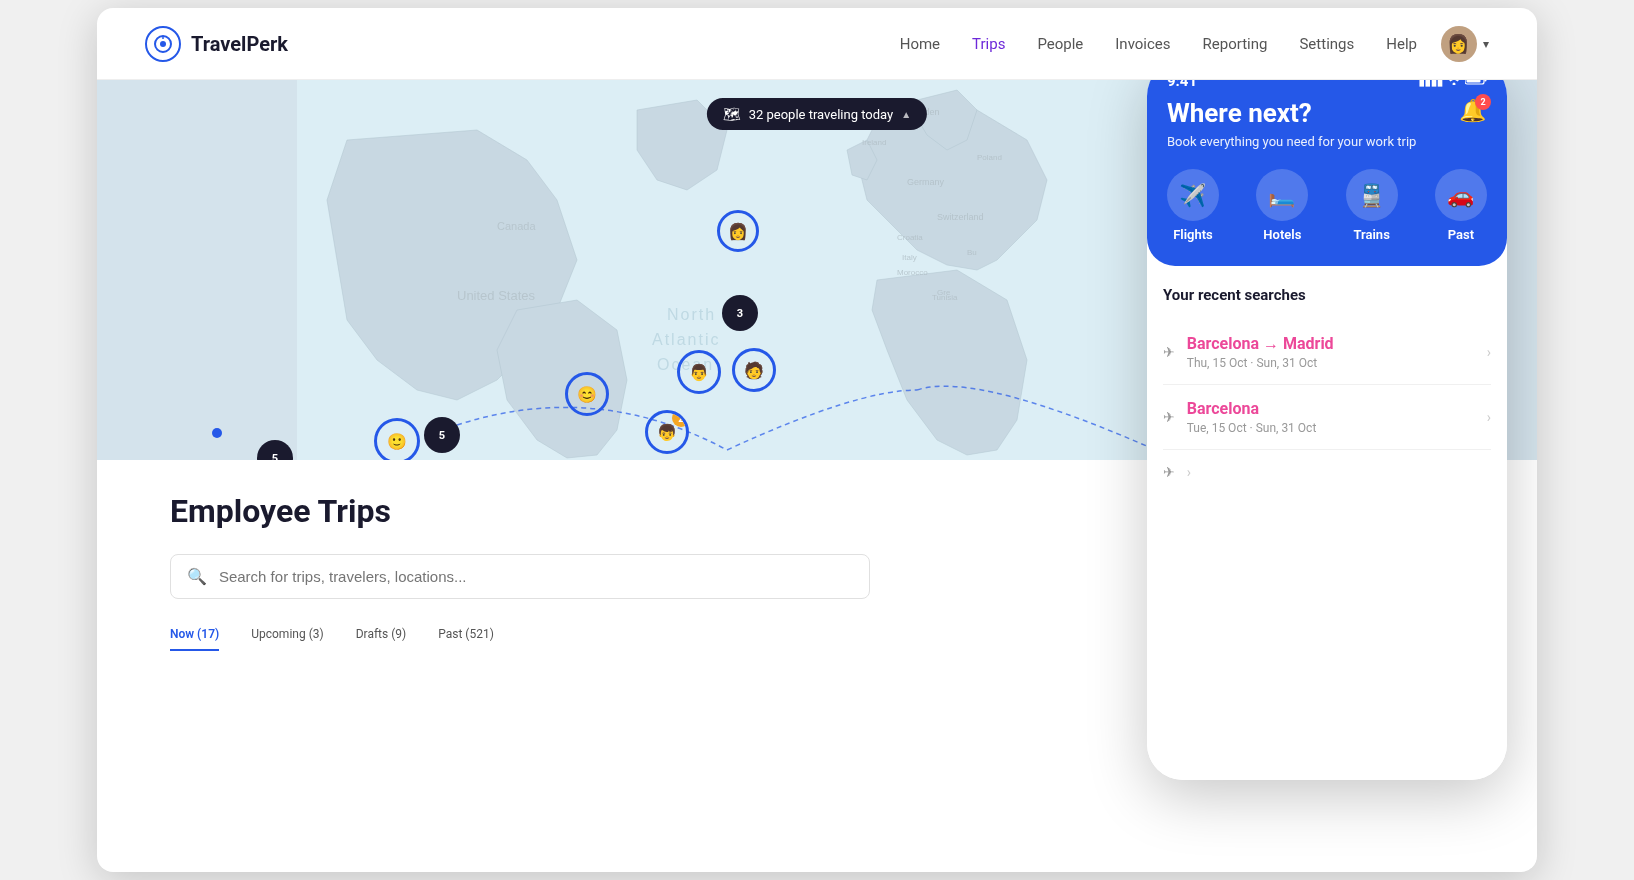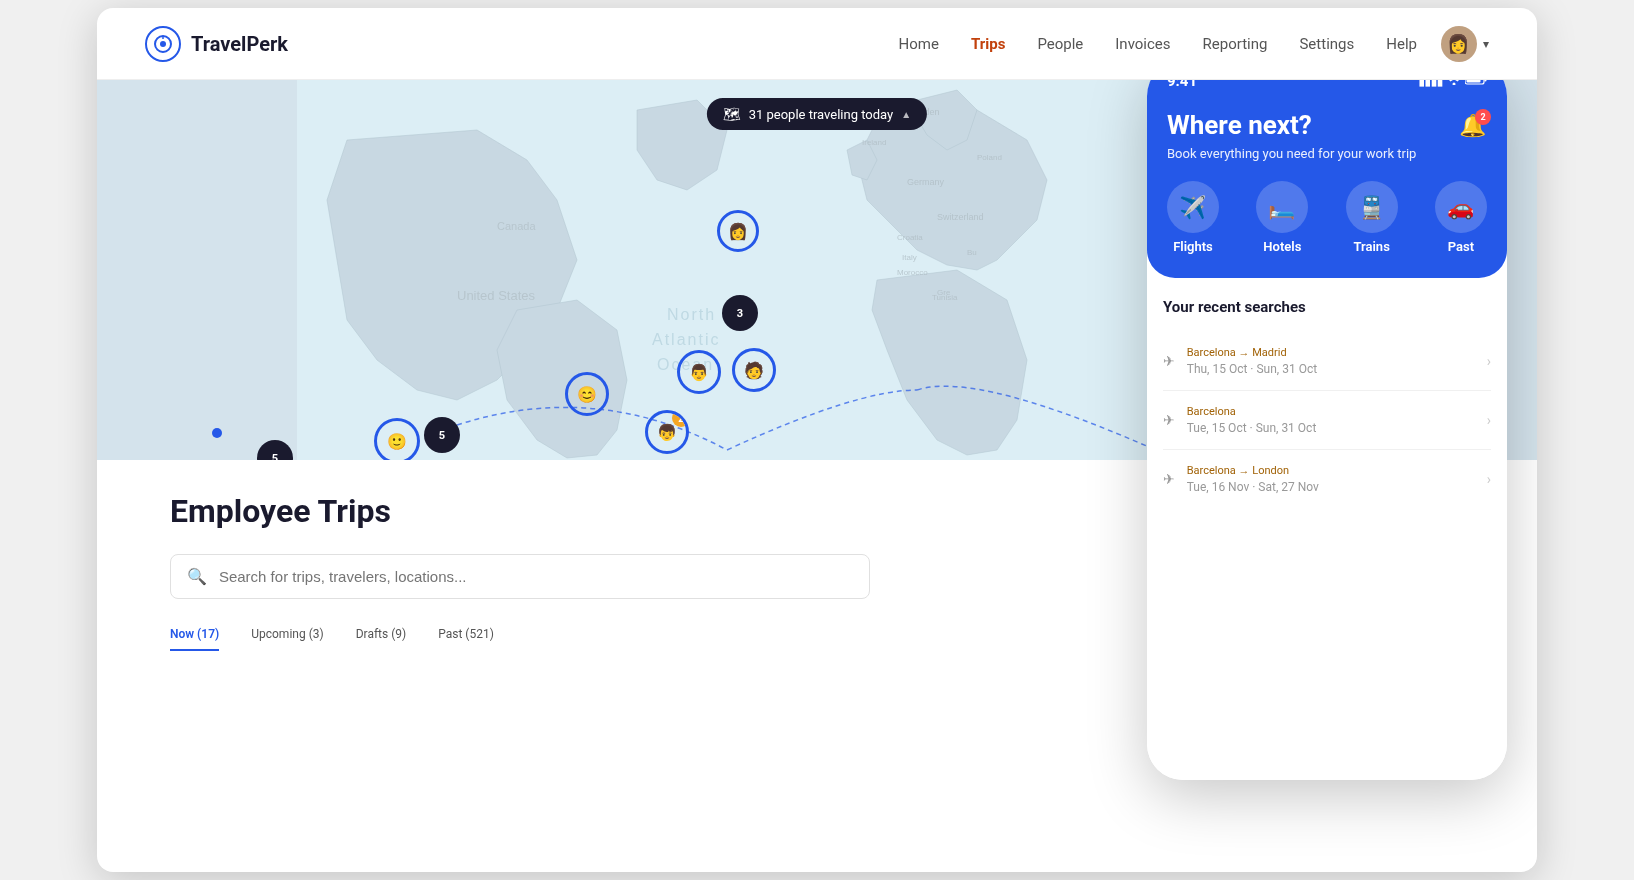--- a/index.html
+++ b/index.html
@@ -62,22 +62,22 @@
       align-items: center;
       gap: 32px;
     }
     .nav-item {
       font-size: 15px;
       color: #555;
       cursor: pointer;
       text-decoration: none;
     }
     .nav-item.active {
-      color: #c2410c;
-      font-weight: 700;
+      color: #6d28d9;
+      font-weight: 400;
     }
     .avatar-wrapper {
       display: flex;
       align-items: center;
       gap: 6px;
       margin-left: 24px;
       cursor: pointer;
     }
     .avatar {
       width: 36px;
@@ -260,23 +260,21 @@
       justify-content: space-between;
       padding: 12px 0 8px;
       font-size: 13px;
       font-weight: 600;
     }
     .status-time { font-size: 15px; font-weight: 700; }
     .status-icons { display: flex; align-items: center; gap: 4px; font-size: 11px; }
 
     .phone-title-row {
       display: flex;
-      align-items: center;
       justify-content: space-between;
-      margin-top: 12px;
       margin-bottom: 6px;
     }
     .phone-title {
       font-size: 26px;
       font-weight: 700;
     }
     .bell-badge {
       position: relative;
       display: inline-block;
     }
@@ -352,23 +350,23 @@
       cursor: pointer;
     }
     .search-item:last-child { border-bottom: none; }
     .search-item-icon {
       color: #999;
       font-size: 14px;
       margin-right: 12px;
     }
     .search-item-content { flex: 1; }
     .search-item-title {
-      font-size: 11px;
-      font-weight: 400;
-      color: #a16207;
+      font-size: 16px;
+      font-weight: 700;
+      color: #ec4899;
       margin-bottom: 3px;
     }
     .search-item-date {
       font-size: 12px;
       color: #999;
     }
     .search-item-chevron {
       color: #ccc;
       font-size: 14px;
     }
@@ -449,21 +447,21 @@
           <path d="M160,345 Q300,300 430,370" stroke="#2558e8" stroke-width="1.5" fill="none" stroke-dasharray="5,4" opacity="0.7"></path>
 
           <path d="M430,370 Q560,310 620,310" stroke="#2558e8" stroke-width="1.5" fill="none" stroke-dasharray="5,4" opacity="0.7"></path>
 
           <path d="M620,310 Q680,290 870,375" stroke="#2558e8" stroke-width="1.5" fill="none" stroke-dasharray="5,4" opacity="0.7"></path>
         </svg>
 
         
         <div class="travel-badge">
           <span class="travel-badge-icon">🗺</span>
-          <span>31 people traveling today</span>
+          <span>32 people traveling today</span>
           <span class="travel-badge-chevron">▲</span>
         </div>
 
         
         
         <div class="map-pin avatar-pin large" style="top:130px; left:620px; width:42px; height:42px;">
           <div class="pin-avatar">👩</div>
         </div>
 
         
@@ -596,24 +594,20 @@
             <span class="search-item-icon">✈</span>
             <div class="search-item-content">
               <div class="search-item-title">Barcelona</div>
               <div class="search-item-date">Tue, 15 Oct · Sun, 31 Oct</div>
             </div>
             <span class="search-item-chevron">›</span>
           </div>
 
           <div class="search-item">
             <span class="search-item-icon">✈</span>
-            <div class="search-item-content">
-              <div class="search-item-title">Barcelona → London</div>
-              <div class="search-item-date">Tue, 16 Nov · Sat, 27 Nov</div>
-            </div>
             <span class="search-item-chevron">›</span>
           </div>
         </div>
       </div>
     </div>
 
   </div>
 </div>
 
 </body></html>

